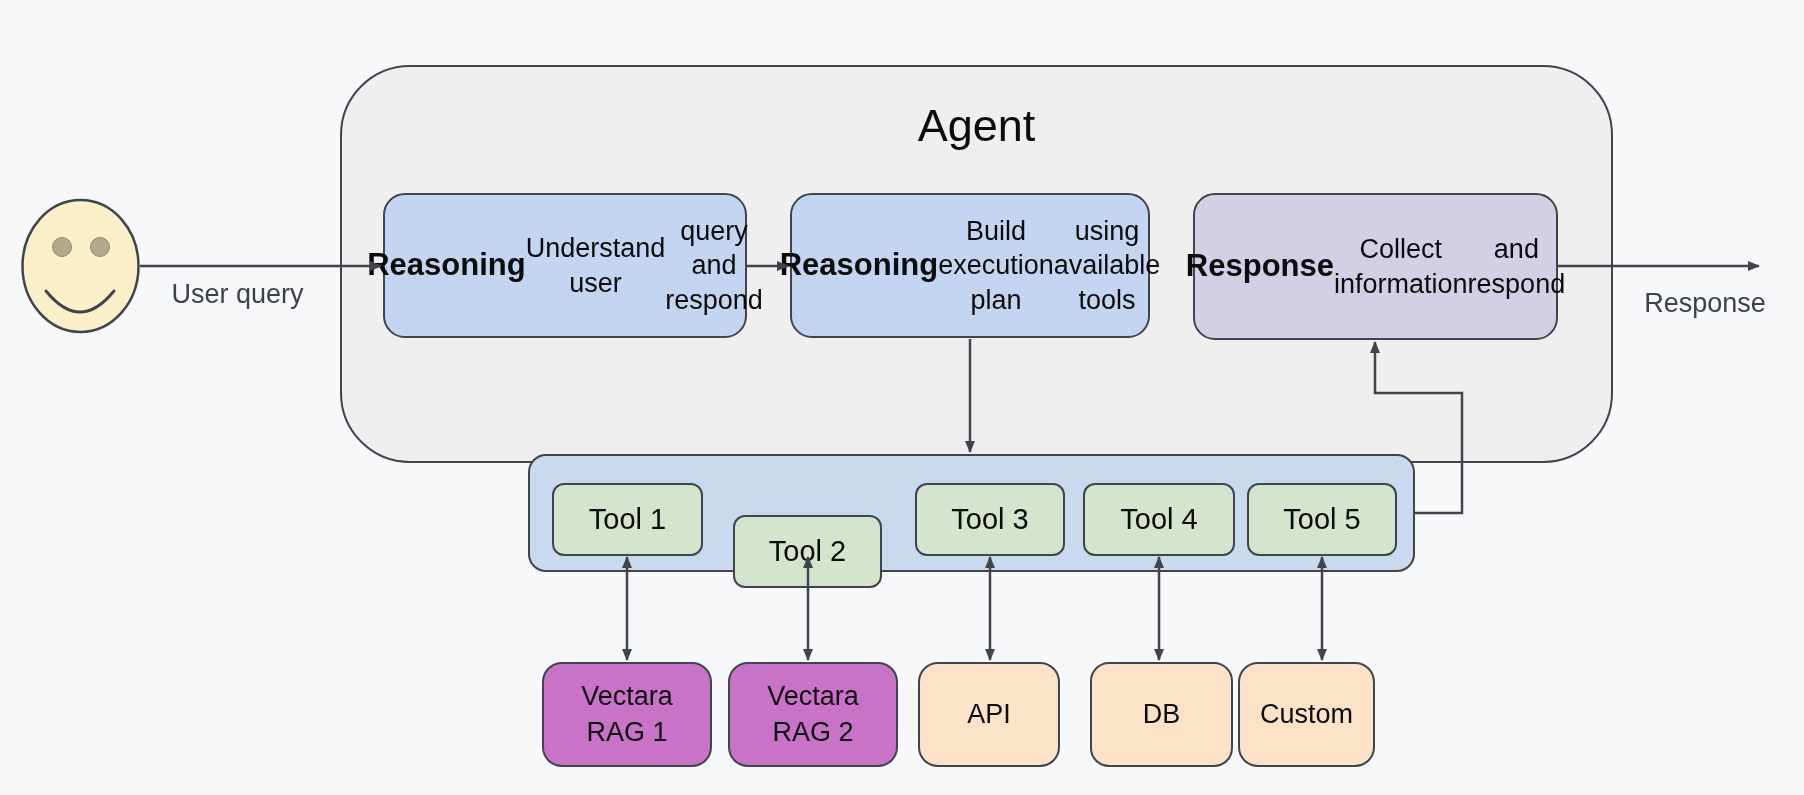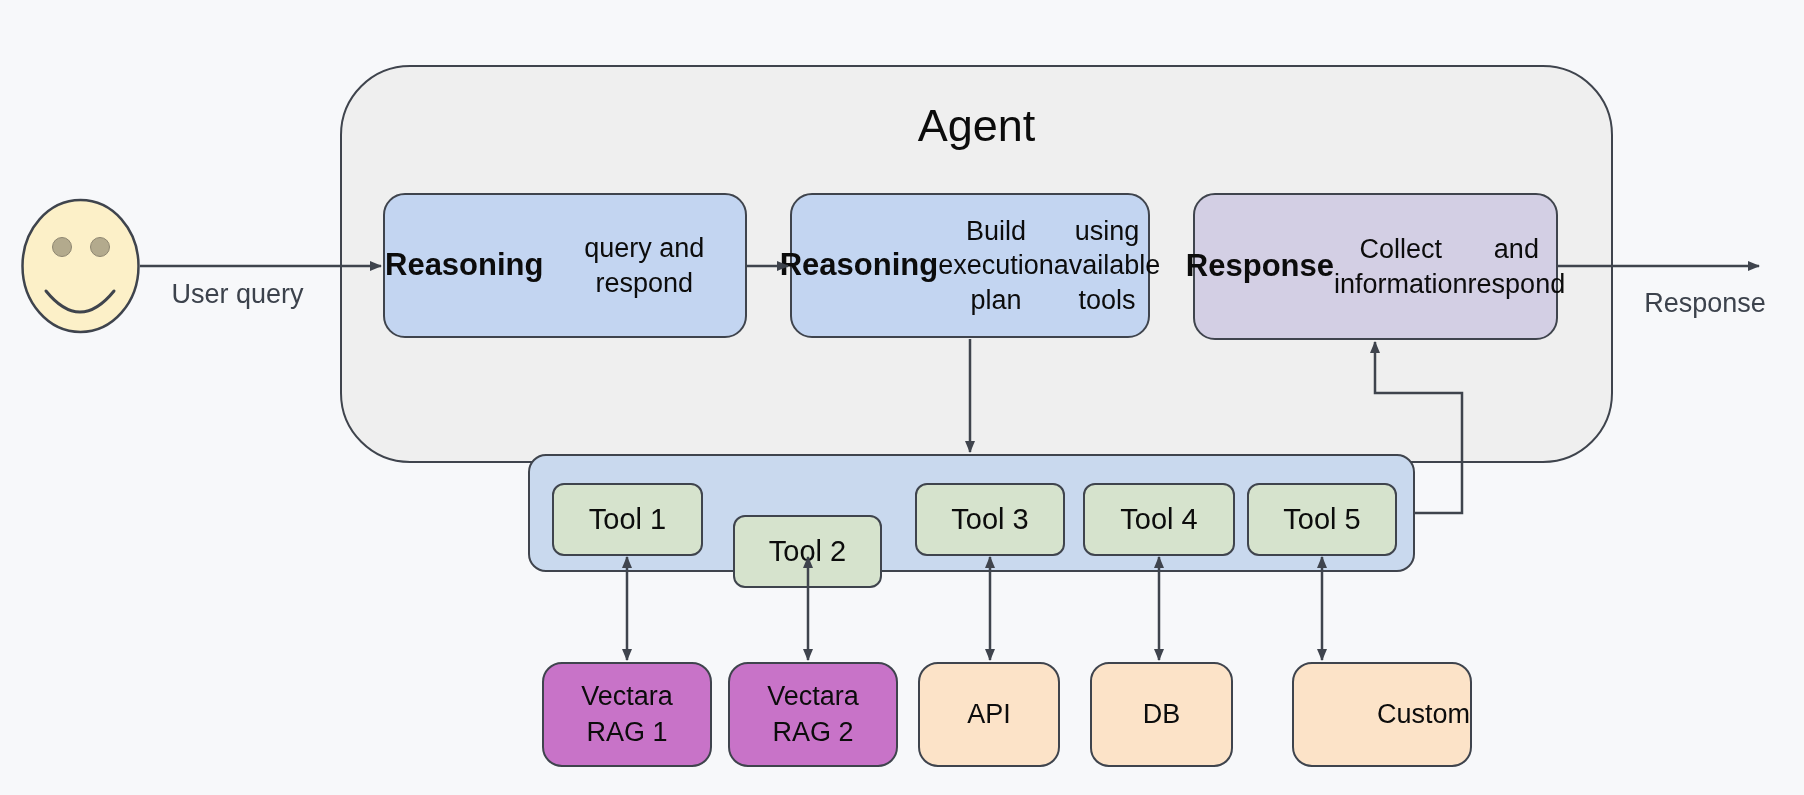--- a/index.html
+++ b/index.html
@@ -56,21 +56,21 @@
     border:2px solid var(--line); border-radius:20px;
     display:flex; flex-direction:column; justify-content:center; align-items:center;
     text-align:center; font-size:27px; line-height:1.3; z-index:2;
   }
   .resource-magenta{background:var(--vectara-magenta);}
   .resource-peach{background:var(--peach);}
   #resource-1{left:542px; width:170px;}
   #resource-2{left:728px; width:170px;}
   #resource-3{left:918px; width:142px;}
   #resource-4{left:1090px; width:143px;border-radius:19px;}
-  #resource-5{left:1292px; width:180px;align-items:flex-end;}
+  #resource-5{left:1238px; width:137px;}
   .ext-label{
     position:absolute; font-size:27px; color:var(--label-text); z-index:2; text-align:center;
   }
   #user-query-label{left:150px; top:279px; width:175px;}
   #response-label{left:1625px; top:288px; width:160px;}
   #connector-layer{
     position:absolute; left:0; top:0; width:1804px; height:795px;
     z-index:4; pointer-events:none;
   }
   #connector-layer path{stroke:var(--line); stroke-width:2.5; fill:none;}
@@ -91,20 +91,21 @@
 
   <div class="ext-label" id="user-query-label">User query</div>
   <div class="ext-label" id="response-label">Response</div>
 
   <div class="agent">
     <div class="agent-title">Agent</div>
   </div>
 
   <div class="stage" id="reasoning">
     <span class="stage-title">Reasoning</span>
+    <span class="stage-line">Understand user</span>
     <span class="stage-line">query and respond</span>
   </div>
 
   <div class="stage" id="planning">
     <span class="stage-title">Reasoning</span>
     <span class="stage-line">Build execution plan</span>
     <span class="stage-line">using available tools</span>
   </div>
 
   <div class="stage" id="response">

